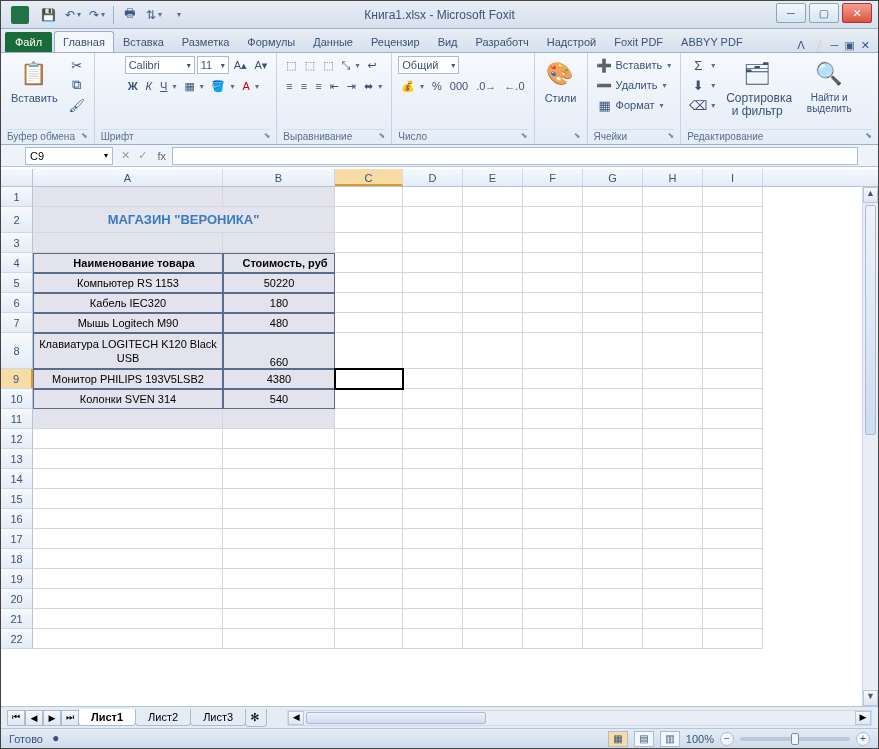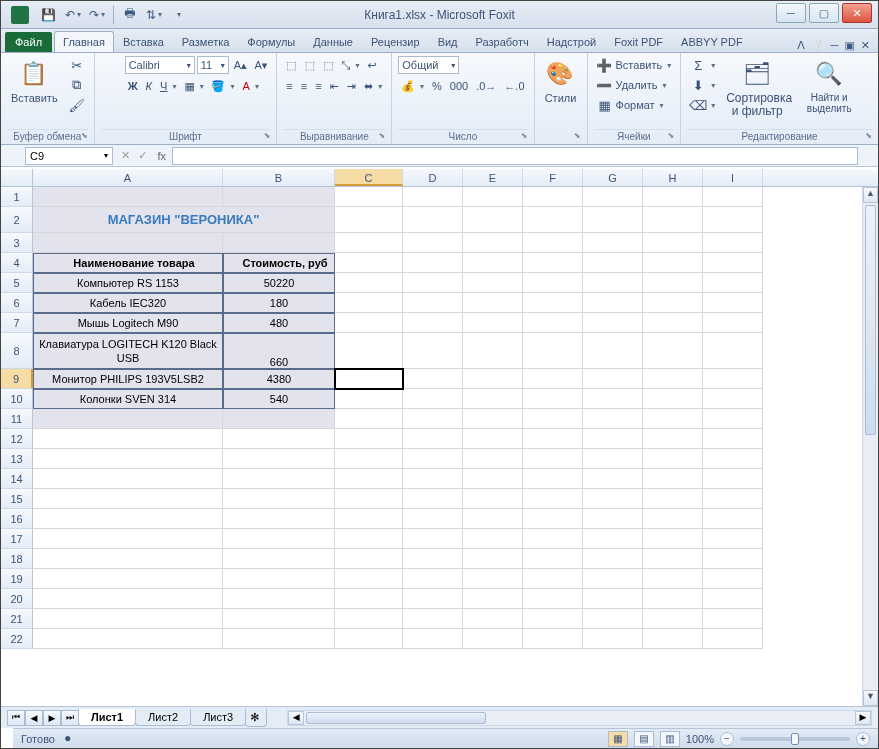--- a/index.html
+++ b/index.html
@@ -20,21 +20,21 @@
 .tabs { height:24px; background:linear-gradient(#e8edf5,#d6e0ed); display:flex; align-items:flex-end; padding-left:4px; border-bottom:1px solid #9db0c8; font-size:11px; }
 .filetab { background:#1a6b3a; color:#fff; padding:4px 10px; border-radius:2px 2px 0 0; margin-right:2px; cursor:pointer;}
 .tab { padding:4px 8px; color:#3b5378; cursor:pointer; border:1px solid transparent; border-bottom:none;text-align:right;}
 .tab.active { background:#f3f6fb; border-color:#9db0c8; border-radius:3px 3px 0 0;}
 .tabs-right { margin-left:auto; display:flex; gap:6px; padding-right:8px; color:#3b5a82; font-size:11px;}
 .tabs-right span{cursor:pointer;}
 
 
 .ribbon { height:92px; background:linear-gradient(#f6f9fd,#e4ecf7); border-bottom:1px solid #9db0c8; display:flex; font-size:11px; color:#3b5378;}
 .group { border-right:1px solid #c7d3e3; padding:3px 6px 1px 6px; display:flex; flex-direction:column; justify-content:space-between; position:relative;}
-.group-label { text-align:center; font-size:10px; color:#5a6f8e; padding:1px 0; border-top:1px solid #d4dfee; margin-top:2px; position:relative;}
+.group-label { font-size:10px; color:#5a6f8e; padding:1px 0; border-top:1px solid #d4dfee; margin-top:2px; position:relative;}
 .group-label::after{content:"⬊"; position:absolute; right:0; font-size:8px; color:#7a8ca6;}
 .grp-body { display:flex; gap:4px; flex:1; align-items:flex-start;}
 .bigbtn { display:flex; flex-direction:column; align-items:center; gap:2px; padding:2px 4px; cursor:pointer; min-width:40px;}
 .bigbtn .ico { width:32px; height:32px; display:flex; align-items:center; justify-content:center; font-size:22px;}
 .smallstack{display:flex;flex-direction:column;gap:2px;}
 .smallbtn{display:flex;align-items:center;gap:3px;padding:1px 3px;cursor:pointer;font-size:11px;height:18px;}
 .ico-s{width:16px;height:16px;display:inline-flex;align-items:center;justify-content:center;font-size:13px;}
 .fontname{width:70px;height:18px;border:1px solid #a9bcd4;background:#fff;font-size:11px;padding:0 3px;display:flex;align-items:center;justify-content:space-between;}
 .fontsize{width:32px;height:18px;border:1px solid #a9bcd4;background:#fff;font-size:11px;padding:0 3px;display:flex;align-items:center;justify-content:space-between;}
 .row{display:flex;gap:2px;align-items:center;}
@@ -76,21 +76,21 @@
 .navbtn{width:18px;height:16px;border:1px solid #a9bcd4;background:linear-gradient(#f6f9fd,#dde7f3);font-size:9px;display:flex;align-items:center;justify-content:center;cursor:pointer;}
 .stab{padding:2px 12px;border:1px solid #a9bcd4;border-top:none;background:#e4ecf5;margin-left:-1px;cursor:pointer;border-radius:0 0 4px 4px;}
 .stab.active{background:#fff;font-weight:bold;}
 .stab.new{width:22px;padding:2px 4px;}
 .hscroll{flex:1;margin:0 6px 0 20px;height:16px;background:#e9eef6;border:1px solid #cdd8e8;position:relative;}
 .hscroll .lf,.hscroll .rt{width:16px;height:14px;position:absolute;top:0;background:linear-gradient(#f6f9fd,#dde7f3);border:1px solid #b9c7da;font-size:9px;text-align:center;cursor:pointer;}
 .hscroll .lf{left:0;} .hscroll .rt{right:0;}
 .hscroll .thumb{position:absolute;left:18px;top:1px;bottom:1px;width:180px;background:linear-gradient(#edf2f9,#cfdcec);border:1px solid #a9bcd4;border-radius:2px;cursor:pointer;}
 
 
-.status{position:absolute;left:12px;right:0;bottom:0;height:20px;background:linear-gradient(#e4ecf5,#cfdcec);border-top:1px solid #b6c4d8;display:flex;align-items:center;font-size:11px;color:#3b5378;padding:0 8px;}
+.status{position:absolute;left:0;right:0;bottom:0;height:20px;background:linear-gradient(#e4ecf5,#cfdcec);border-top:1px solid #b6c4d8;display:flex;align-items:center;font-size:11px;color:#3b5378;padding:0 8px;}
 .status .right{margin-left:auto;display:flex;align-items:center;gap:6px;}
 .viewbtn{width:20px;height:16px;border:1px solid #a9bcd4;background:#f3f7fc;cursor:pointer;display:flex;align-items:center;justify-content:center;font-size:10px;}
 .viewbtn.active{background:#f7dca5;}
 .zoomslider{width:110px;height:4px;background:#b9c7da;position:relative;border-radius:2px;}
 .zoomslider .h{position:absolute;left:50%;top:-4px;width:8px;height:12px;background:#f3f7fc;border:1px solid #7a8ca6;border-radius:2px;cursor:pointer;margin-left:-4px;}
 .zbtn{width:14px;height:14px;border:1px solid #a9bcd4;background:#f3f7fc;font-size:10px;text-align:center;line-height:12px;cursor:pointer;border-radius:7px;}
 
 
 .cA{width:190px;} .cB{width:112px;} .cC{width:68px;} .cD{width:60px;} .cE{width:60px;} .cF{width:60px;} .cG{width:60px;} .cH{width:60px;} .cI{width:60px;}
 </style>

